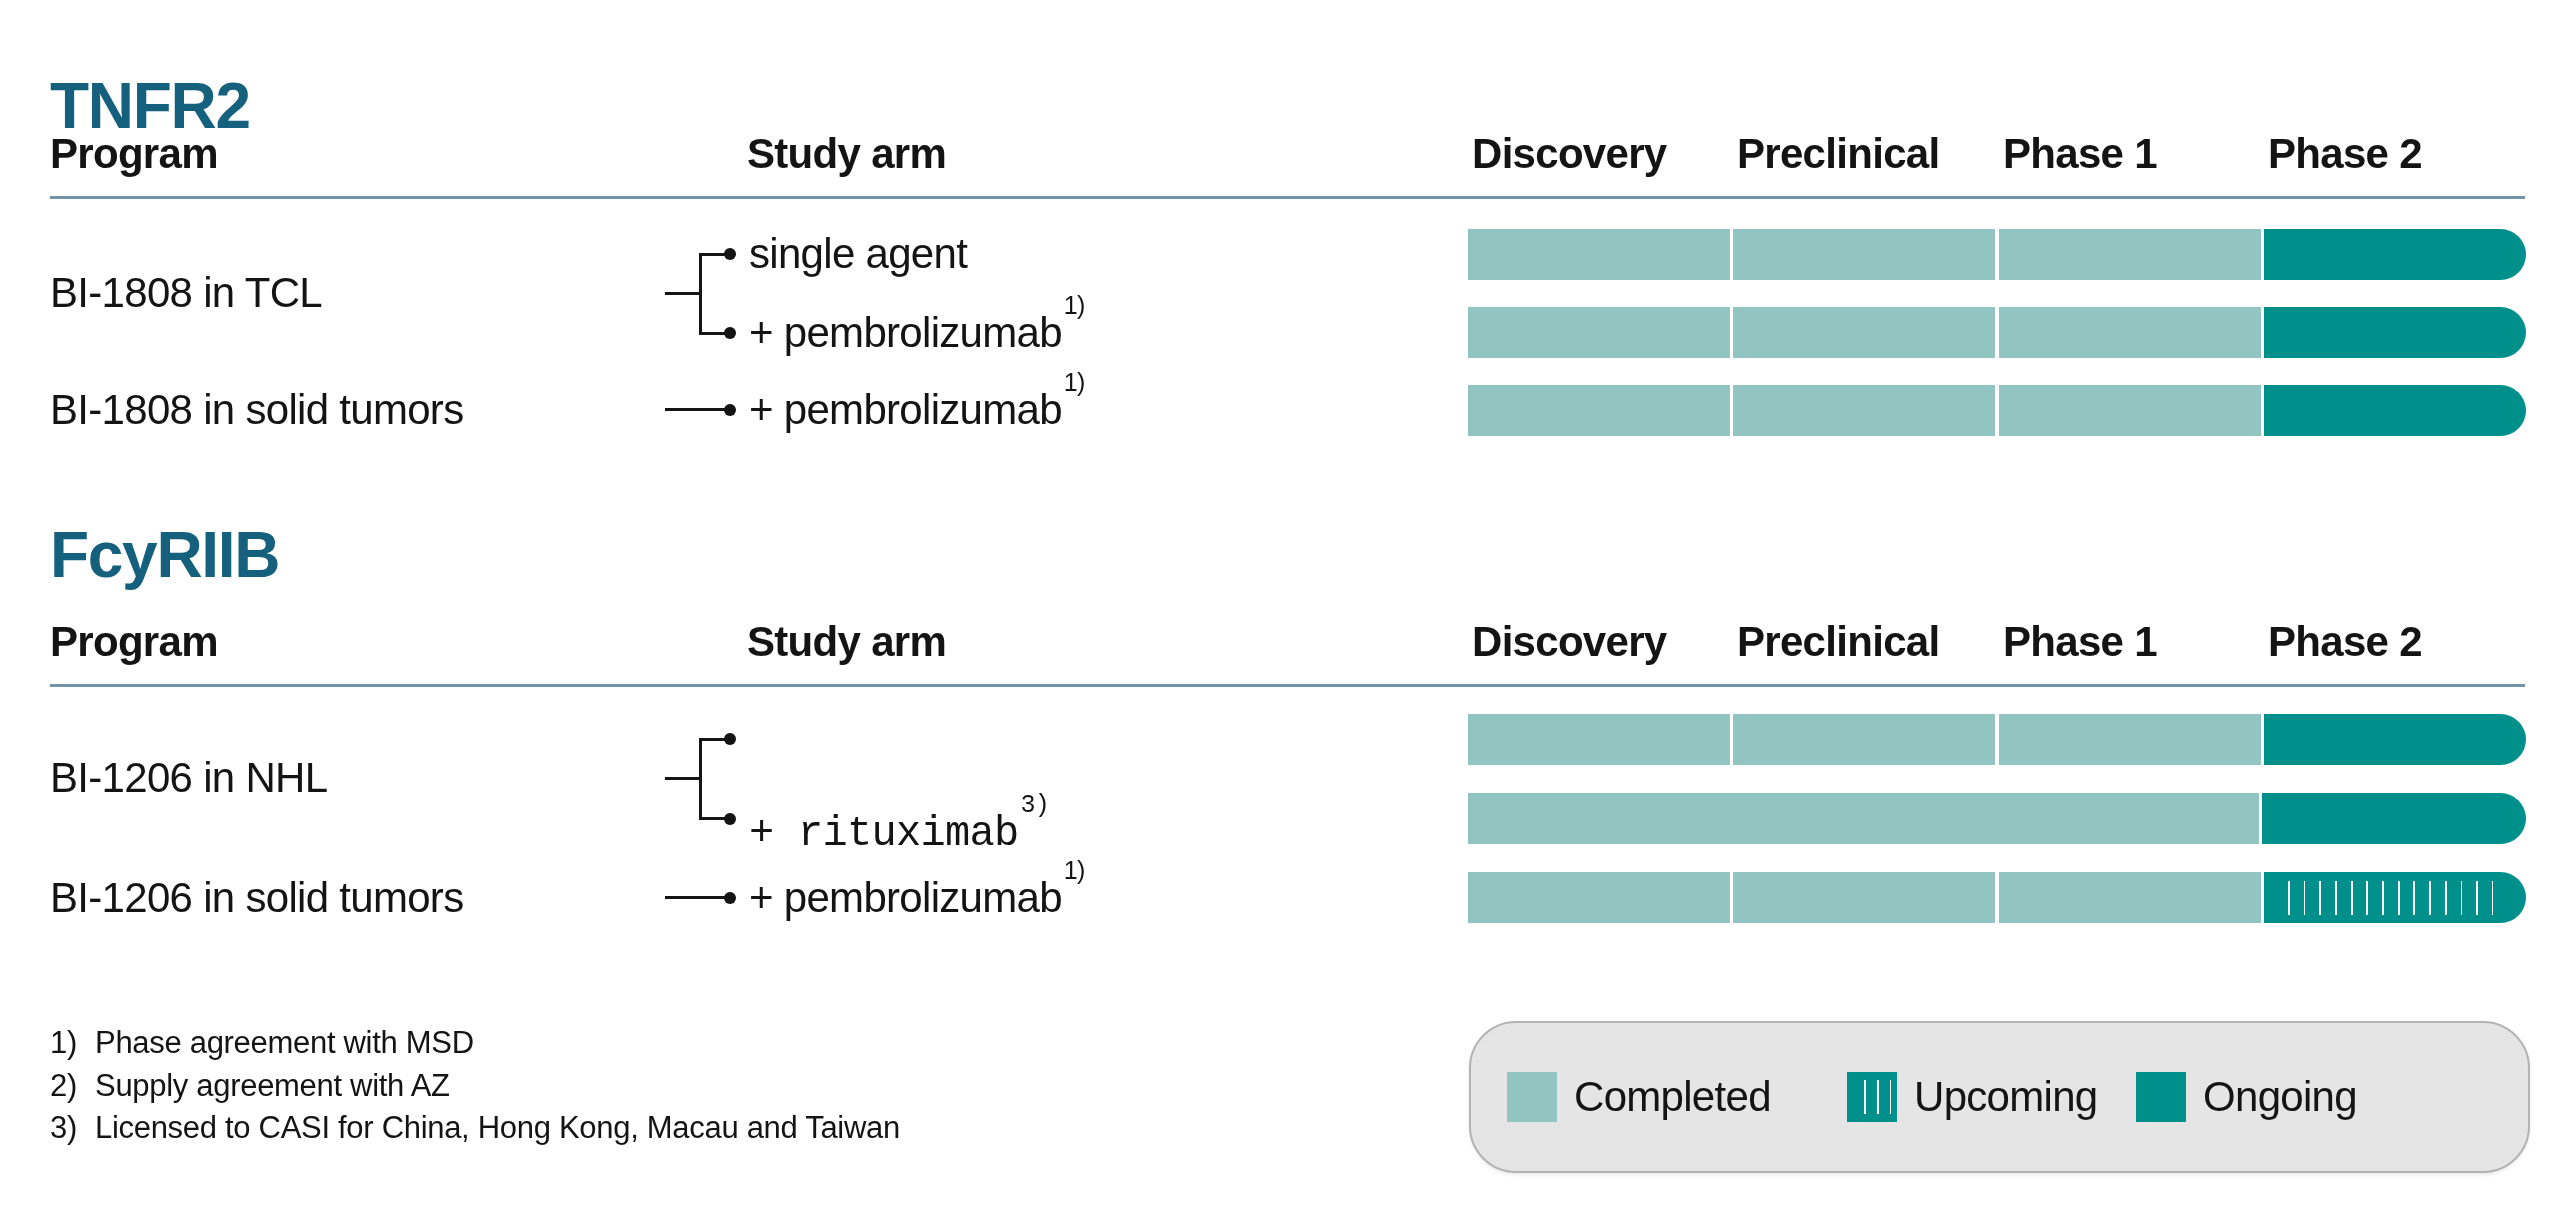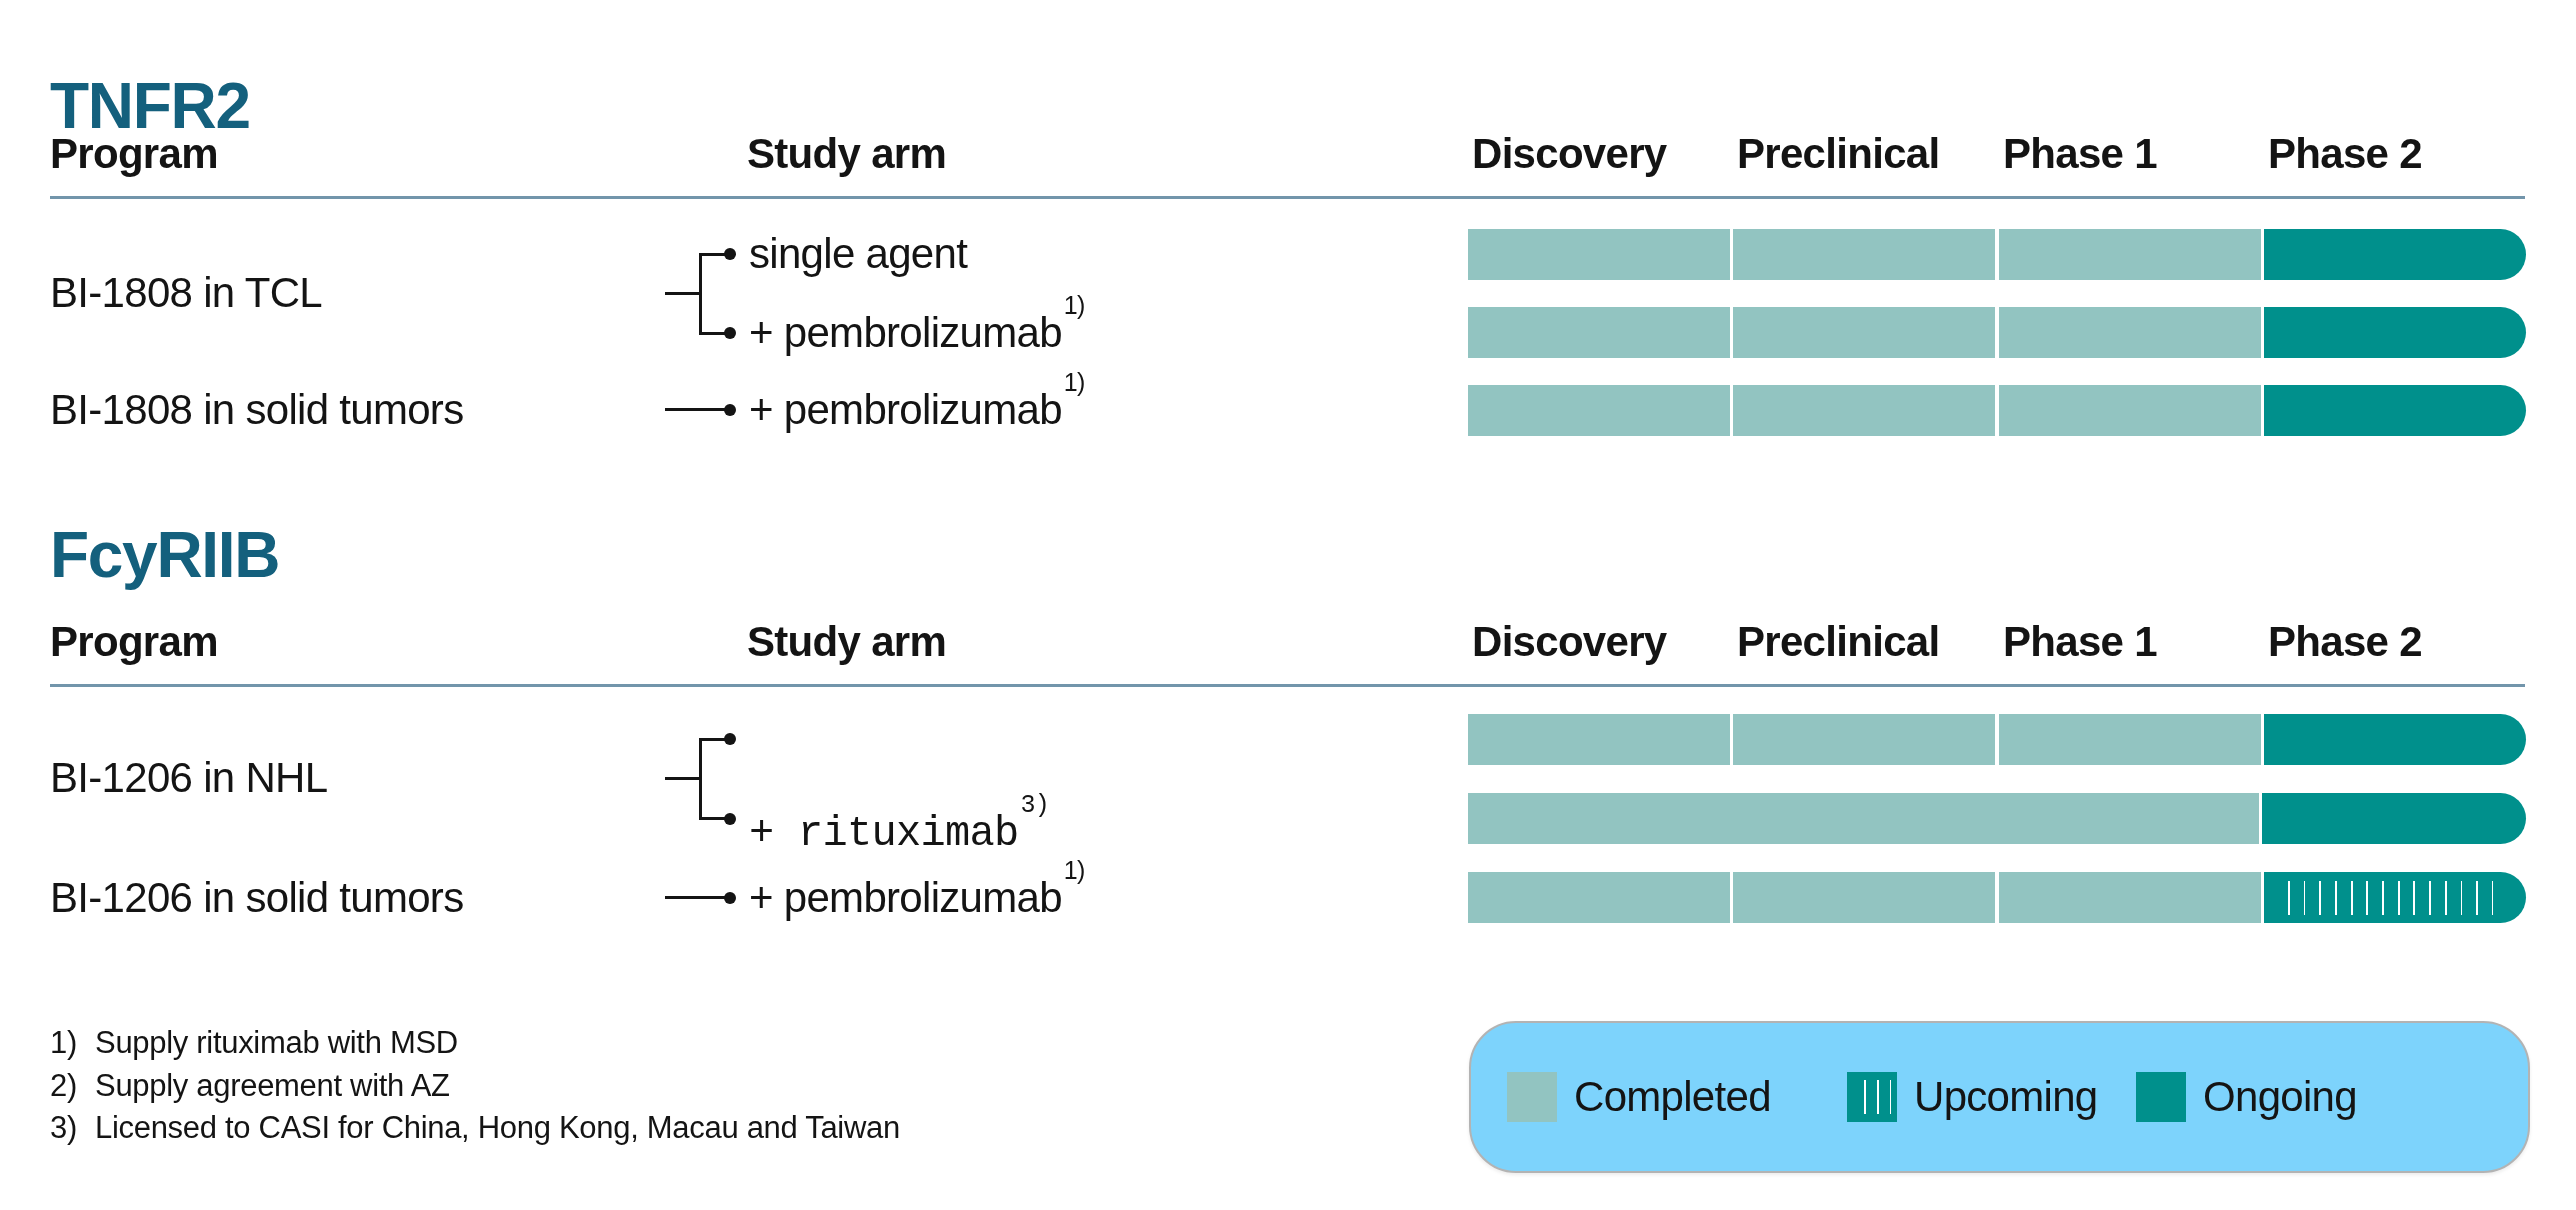--- a/index.html
+++ b/index.html
@@ -29,21 +29,21 @@
   .seg.upcoming{position:relative;}
   .bar .seg:last-child{border-radius:0 25.6px 25.6px 0;}
   .seg.upcoming::after{content:"";position:absolute;top:8.5px;bottom:8.5px;left:10.5px;right:33px;
       background:repeating-linear-gradient(90deg,transparent 0 13.8px,var(--stripe,#fff) 13.8px 15.7px);}
 
   .footnote{position:absolute;left:50px;height:43px;line-height:43px;font-size:31px;
             letter-spacing:-0.3px;display:flex;white-space:nowrap;}
   .footnote .fn-num{width:45px;flex:none;}
 
   .legend-box{position:absolute;left:1469px;top:1021px;width:1061px;height:152px;
-              border:2px solid var(--legendborder,#B3B3B3);border-radius:47px;background:#7dd3fc;
+              border:2px solid var(--legendborder,#B3B3B3);border-radius:47px;background:#e5e5e5;
               box-shadow:0 2px 3.9px rgba(0,0,0,0.08);box-sizing:border-box;padding-left:48px;}
   .legend-item{position:absolute;top:0;height:148px;display:flex;align-items:center;}
   .legend-swatch{width:50px;height:50px;flex:none;}
   .legend-swatch.completed{background:var(--completed,#92C4C1);}
   .legend-swatch.ongoing{background:var(--ongoing,#00908C);}
   .legend-swatch.upcoming{background:var(--ongoing,#00908C);position:relative;}
   .legend-swatch.upcoming::after{content:"";position:absolute;top:7.9px;bottom:7.9px;left:5.9px;right:5.9px;
       background:repeating-linear-gradient(90deg,transparent 0 11px,var(--stripe,#fff) 11px 13px);}
   .legend-label{font-size:42px;letter-spacing:-0.7px;margin-left:17px;white-space:nowrap;}
 </style>
@@ -148,21 +148,21 @@
     </div>
   <div class="bar" style="top:872px;">
       <div class="seg completed" style="flex-grow: 1;"></div>
       <div class="seg completed" style="flex-grow: 1;"></div>
       <div class="seg completed" style="flex-grow: 1;"></div>
       <div class="seg upcoming" style="flex-grow: 1;"></div>
     </div>
 
   <div class="footnote" style="top:1021px;">
     <span class="fn-num">1)</span>
-    <span>Supply rituximab with MSD</span>
+    <span>Phase agreement with MSD</span>
   </div>
   <div class="footnote" style="top:1064px;">
     <span class="fn-num">2)</span>
     <span>Supply agreement with AZ</span>
   </div>
   <div class="footnote" style="top:1106px;">
     <span class="fn-num">3)</span>
     <span>Licensed to CASI for China, Hong Kong, Macau and Taiwan</span>
   </div>
 

